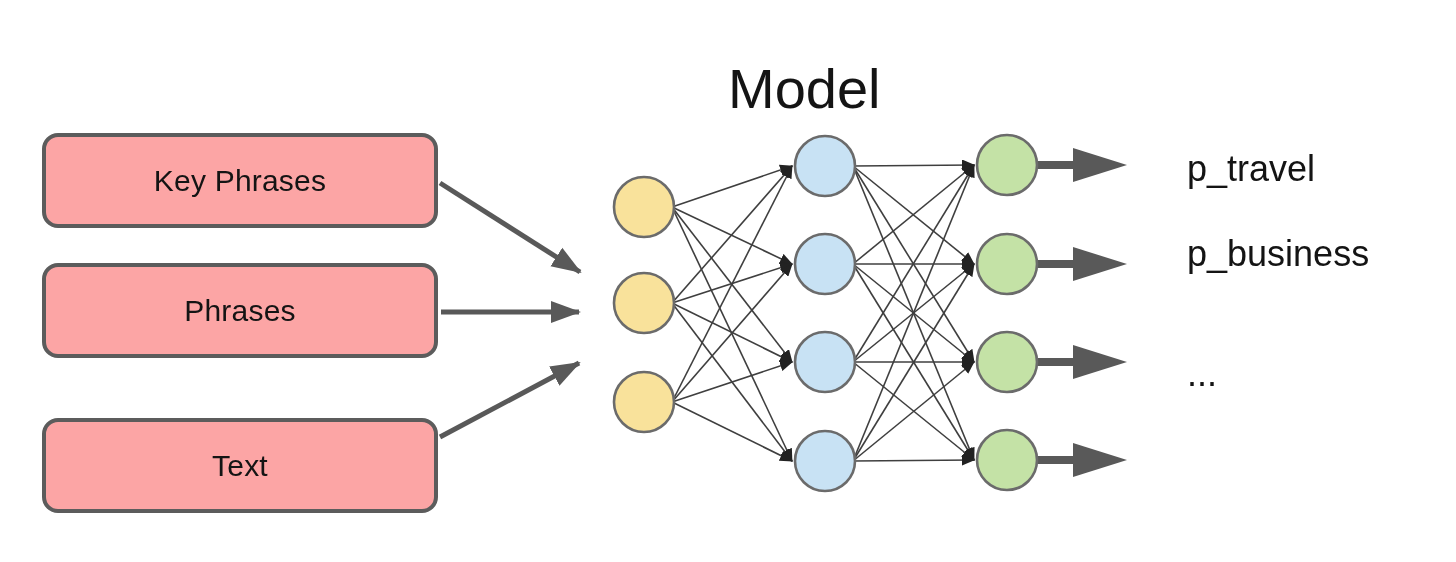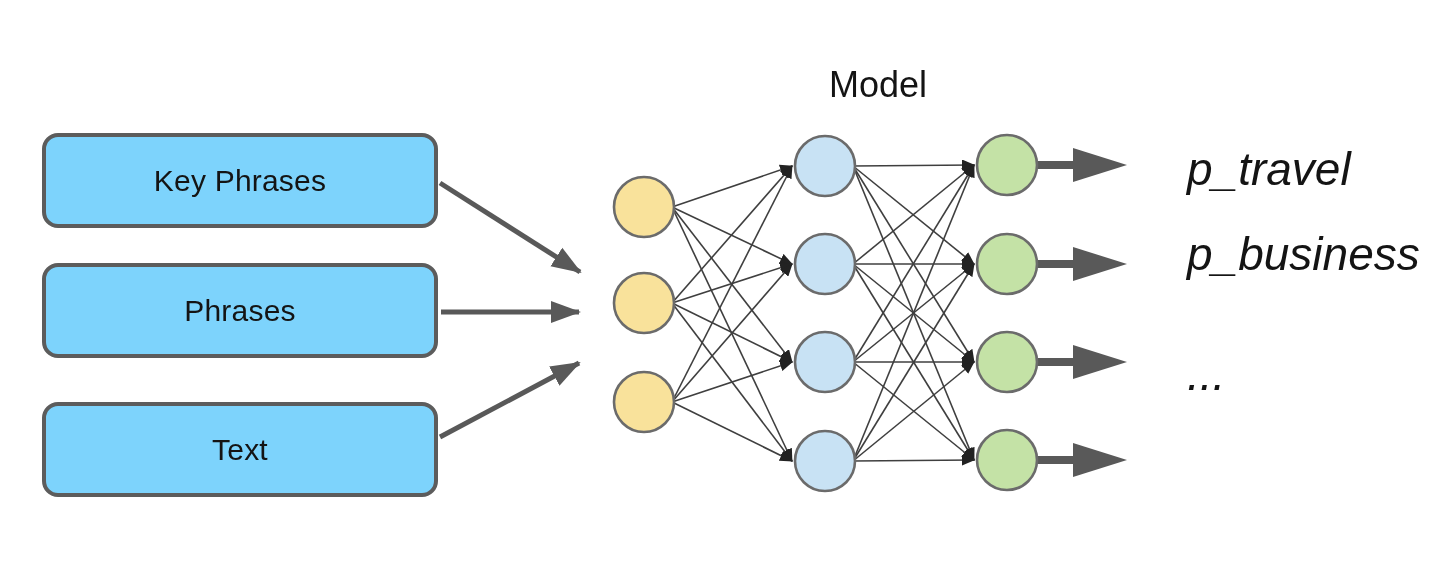--- a/index.html
+++ b/index.html
@@ -10,37 +10,36 @@
     font-family:"Liberation Sans", sans-serif;
     overflow:hidden;
   }
   #netsvg{position:absolute;left:0;top:0;width:1456px;height:562px;}
   .inbox{
     position:absolute;
     left:42px;width:396px;height:95px;
     box-sizing:border-box;
     border:4px solid var(--boxBorder,#5c5c5c);
     border-radius:16px;
-    background:#7dd3fc;
+    background:#fca5a5;
     display:flex;align-items:center;justify-content:center;
     font-size:30px;color:var(--textCol,#141414);
     letter-spacing:0.2px;
   }
   .title{
     position:absolute;
-    left:728px;top:64px;width:300px;
-    text-align:center;
-    font-size:36px;color:var(--textCol,#141414);
+    left:728px;top:56px;width:300px;
+    text-align:left;
+    font-size:56px;color:var(--textCol,#141414);
   }
   .outlabel{
     position:absolute;
     left:1187px;height:44px;line-height:44px;
-    font-size:46px;color:var(--textCol,#141414);
+    font-size:36px;color:var(--textCol,#141414);
     white-space:nowrap;
-    font-style:italic;
   }
 </style>
 </head>
 <body>
 
 <div id="stage" style="--bg: #ffffff; --boxBorder: #5c5c5c; --textCol: #141414;">
 
   <svg id="netsvg" viewBox="0 0 1456 562" xmlns="http://www.w3.org/2000/svg">
       <defs>
         <marker id="mSmall" markerUnits="userSpaceOnUse" markerWidth="13" markerHeight="11" viewBox="0 0 13 11" refX="12" refY="5.5" orient="auto">
@@ -101,21 +100,21 @@
       <circle cx="1007" cy="362" r="30" fill="#c4e2a6" stroke="#6b6b6b" stroke-width="2.6"></circle>
       <circle cx="1007" cy="460" r="30" fill="#c4e2a6" stroke="#6b6b6b" stroke-width="2.6"></circle>
     </svg>
 
   <div class="inbox" style="top:133px">
     <span>Key Phrases</span>
   </div>
   <div class="inbox" style="top:263px">
     <span>Phrases</span>
   </div>
-  <div class="inbox" style="top:402px">
+  <div class="inbox" style="top:418px">
     <span>Text</span>
   </div>
 
   <div class="title">Model</div>
 
   <div class="outlabel" style="top:147px">p_travel</div>
   <div class="outlabel" style="top:232px">p_business</div>
   <div class="outlabel" style="top:352px">...</div>
 
 </div>

